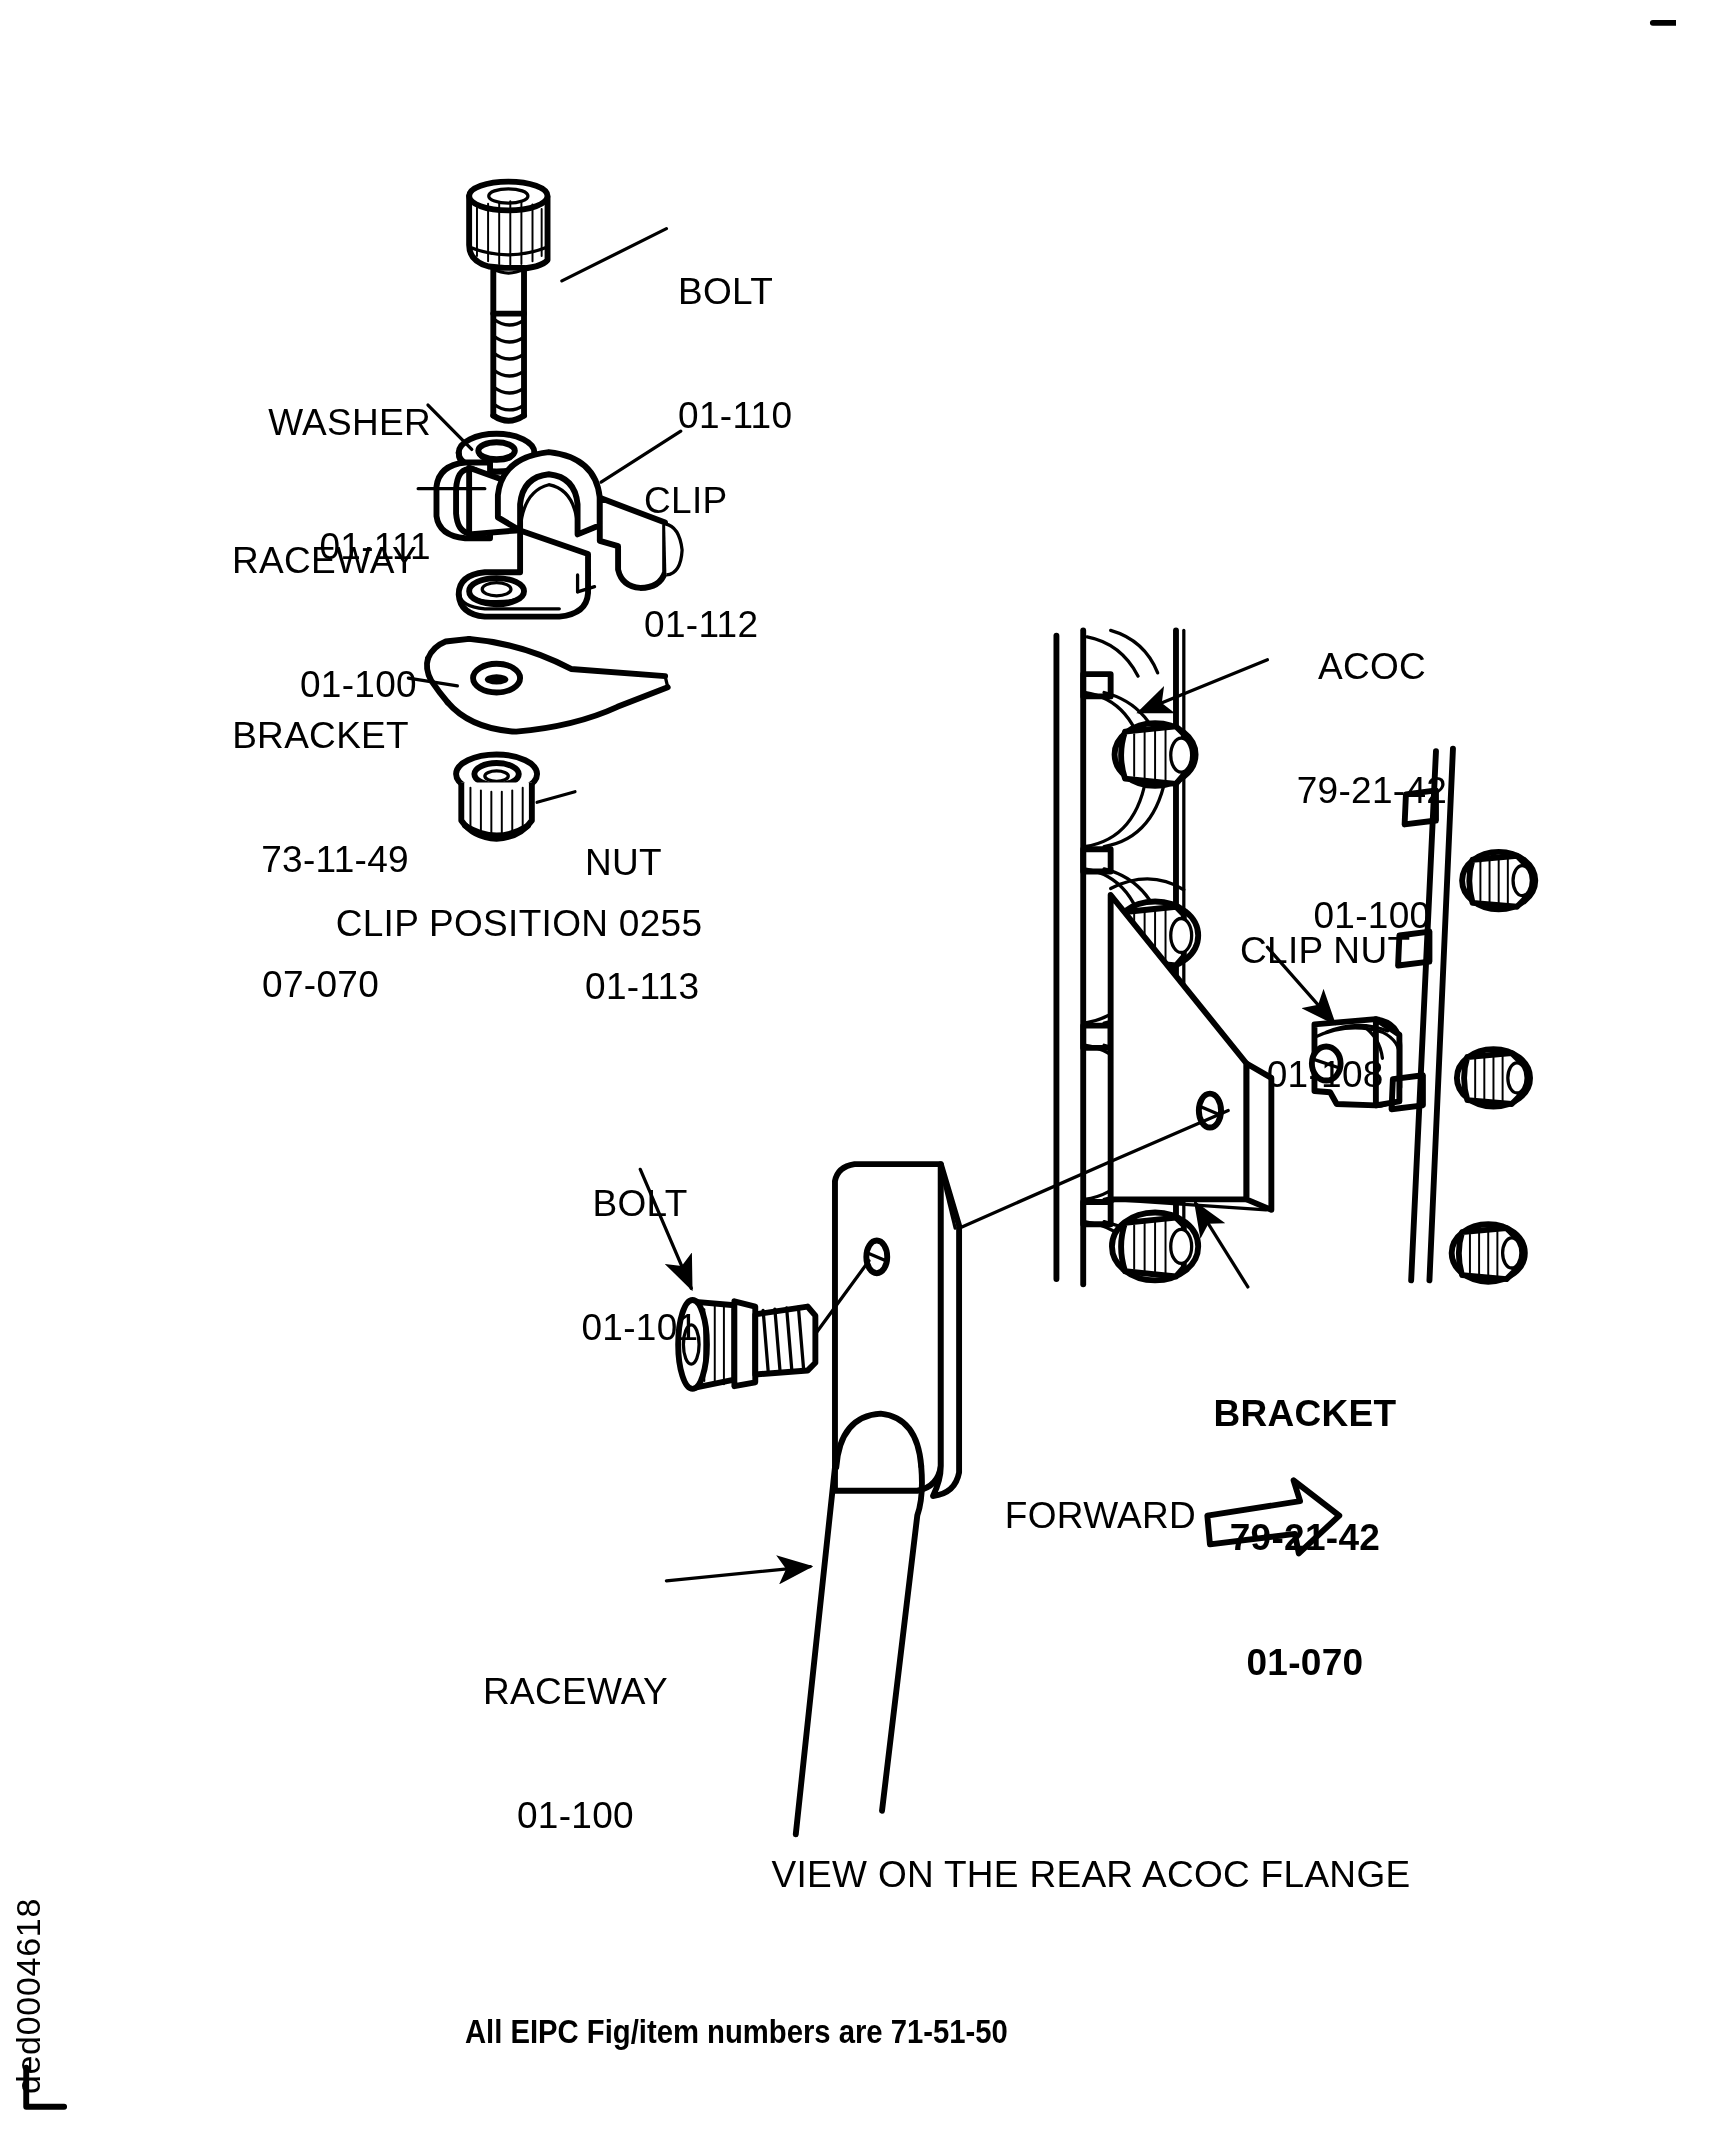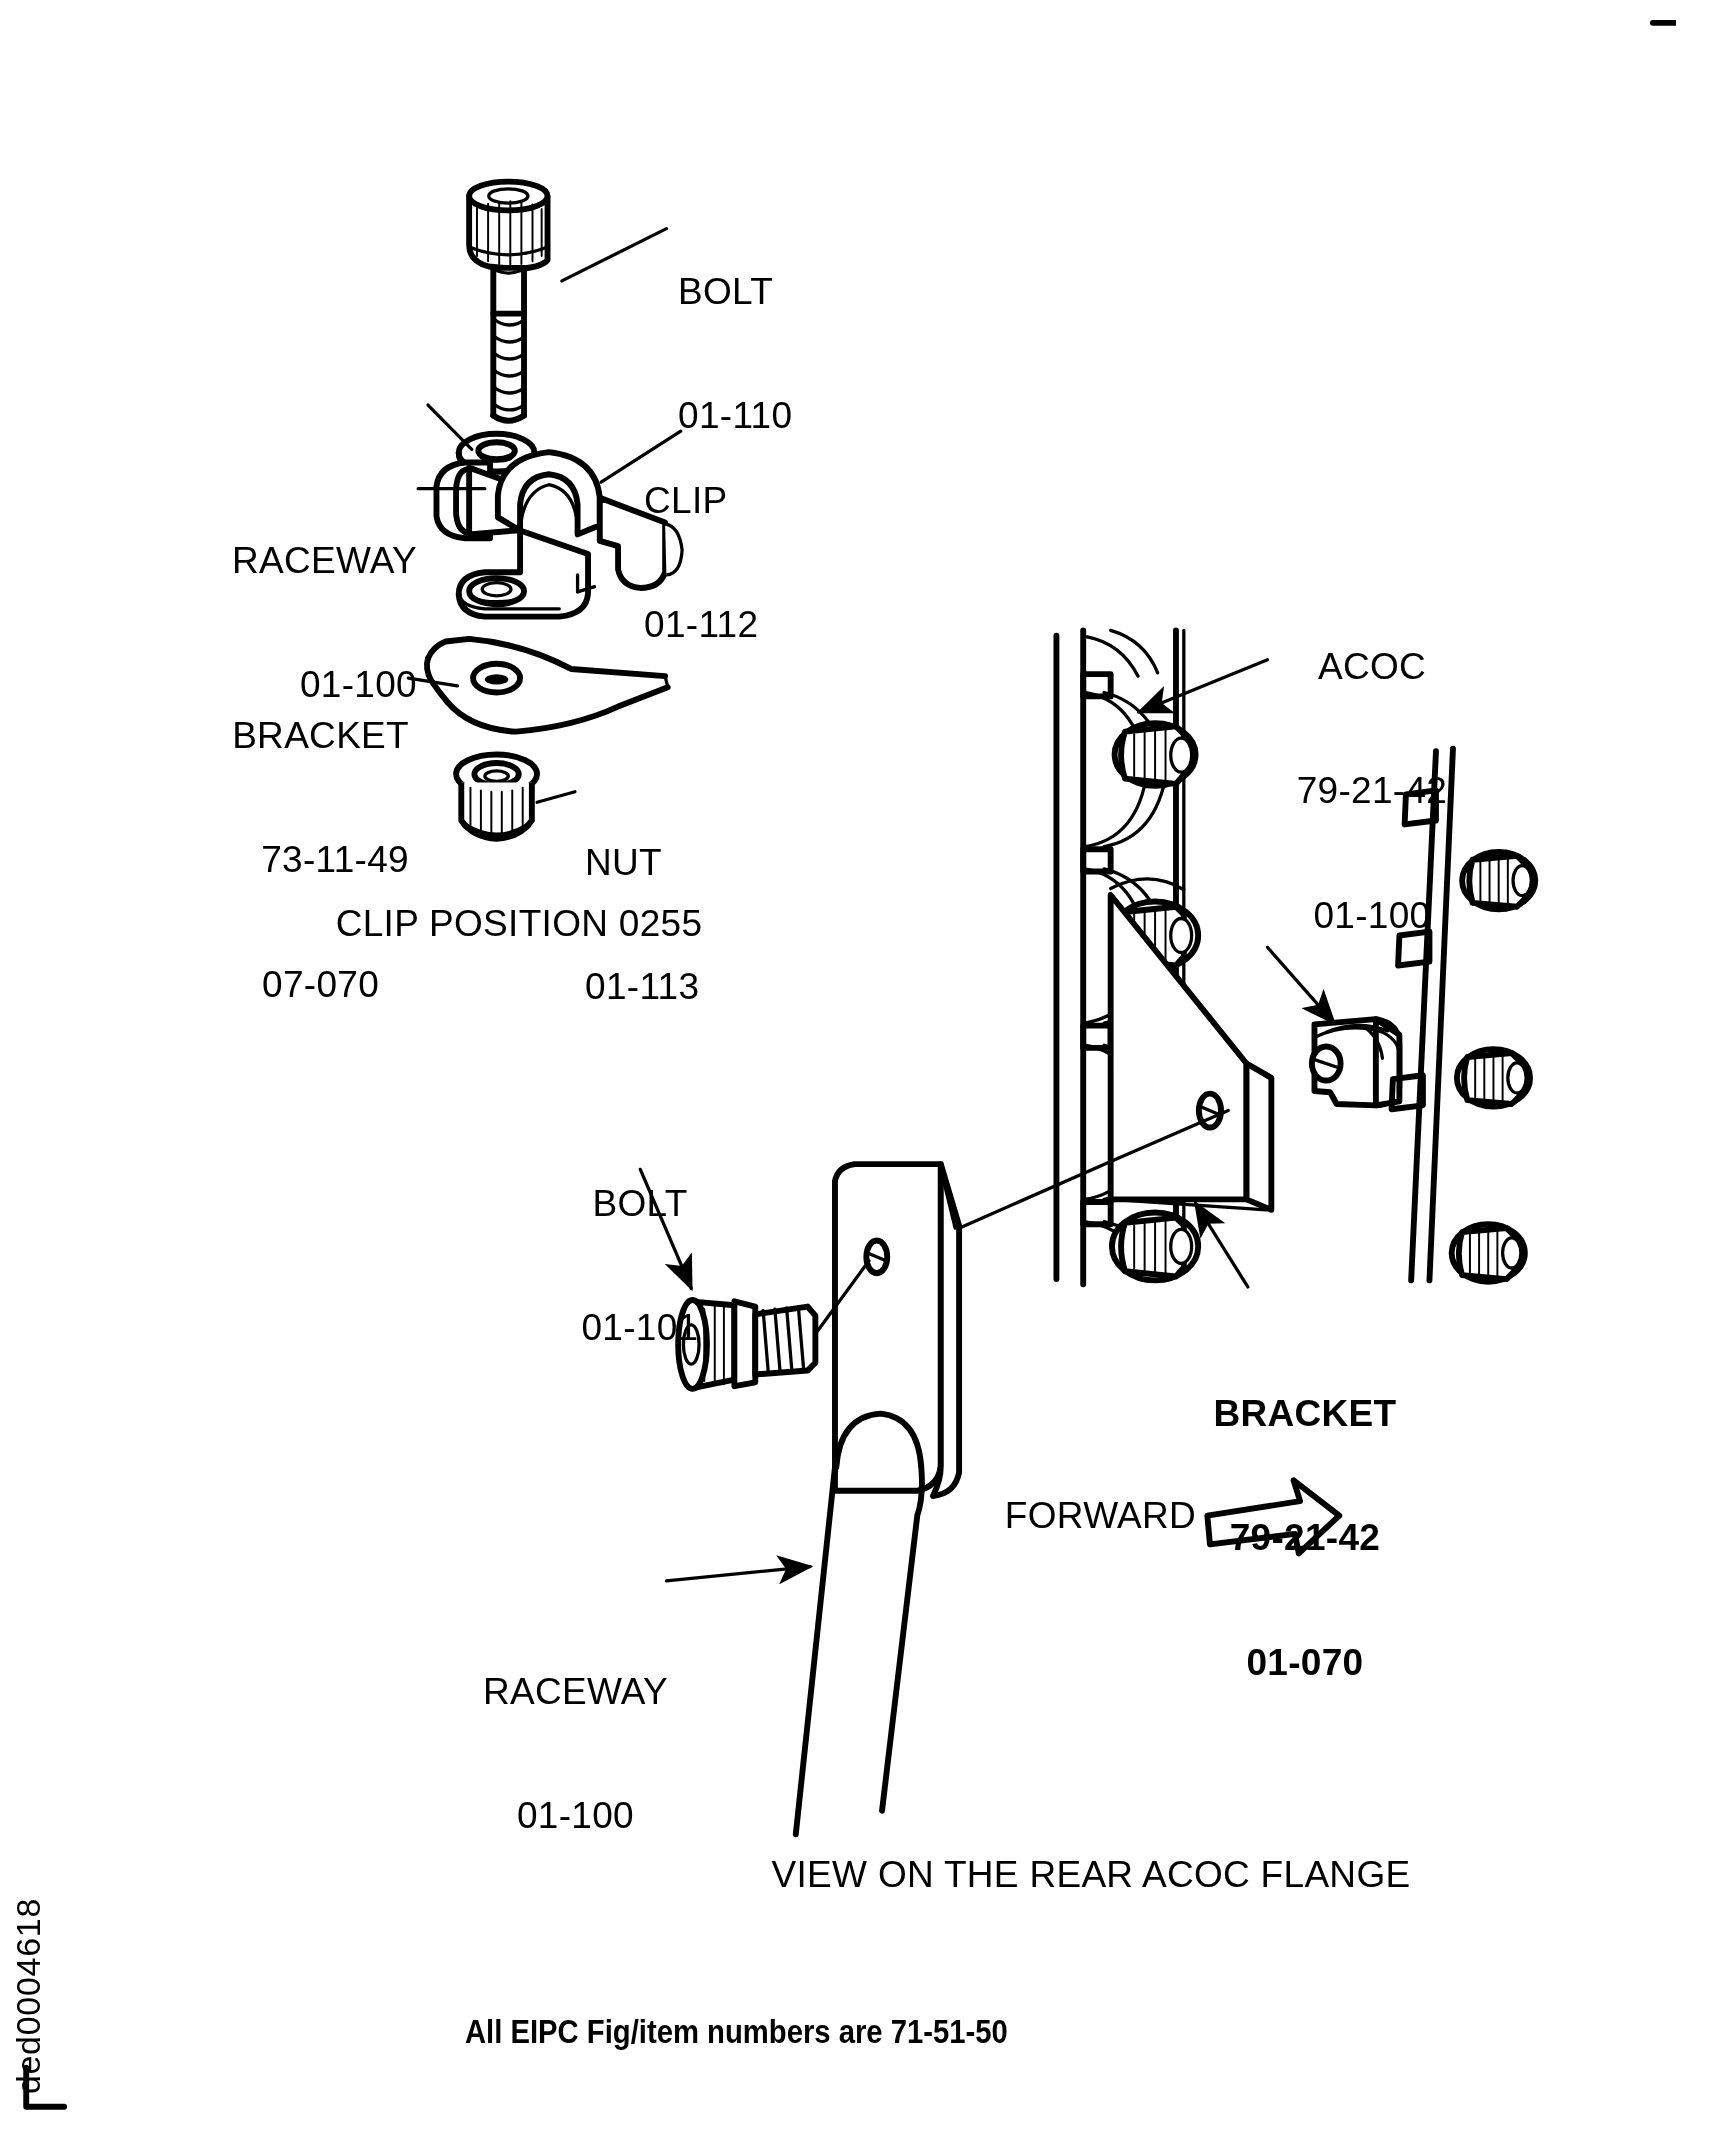--- a/index.html
+++ b/index.html
@@ -412,20 +412,24 @@
       <path d="M1020,2420 L1240,2398" marker-end="url(#arrhead)"></path>
     </g>
 
   </svg>
 
   <div class="lbl t-lg lbl-l" style="left:678px; top:188px;">
     <div>BOLT</div>
     <div>01-110</div>
   </div>
 
+  <div class="lbl t-lg lbl-r" style="left:431px; top:319px;">
+    <div>WASHER</div>
+    <div>01-111</div>
+  </div>
 
   <div class="lbl t-lg lbl-l" style="left:644px; top:397px;">
     <div>CLIP</div>
     <div>01-112</div>
   </div>
 
   <div class="lbl t-lg lbl-r" style="left:417px; top:457px;">
     <div>RACEWAY</div>
     <div>01-100</div>
   </div>
@@ -442,20 +446,24 @@
   </div>
 
   <div class="lbl t-lg lbl-c" style="left:519px; top:903px;">CLIP POSITION 0255</div>
 
   <div class="lbl t-lg lbl-c" style="left:1372px; top:563px;">
     <div>ACOC</div>
     <div>79-21-42</div>
     <div>01-100</div>
   </div>
 
+  <div class="lbl t-lg lbl-l" style="left:1240px; top:847px;">
+    <div>CLIP NUT</div>
+    <div style="text-align:center;">01-108</div>
+  </div>
 
   <div class="lbl t-lg lbl-c" style="left:640px; top:1100px;">
     <div>BOLT</div>
     <div>01-101</div>
   </div>
 
   <div class="lbl t-lg lbl-c" style="left:1305px; top:1310px; font-weight:bold;">
     <div>BRACKET</div>
     <div>79-21-42</div>
     <div>01-070</div>

